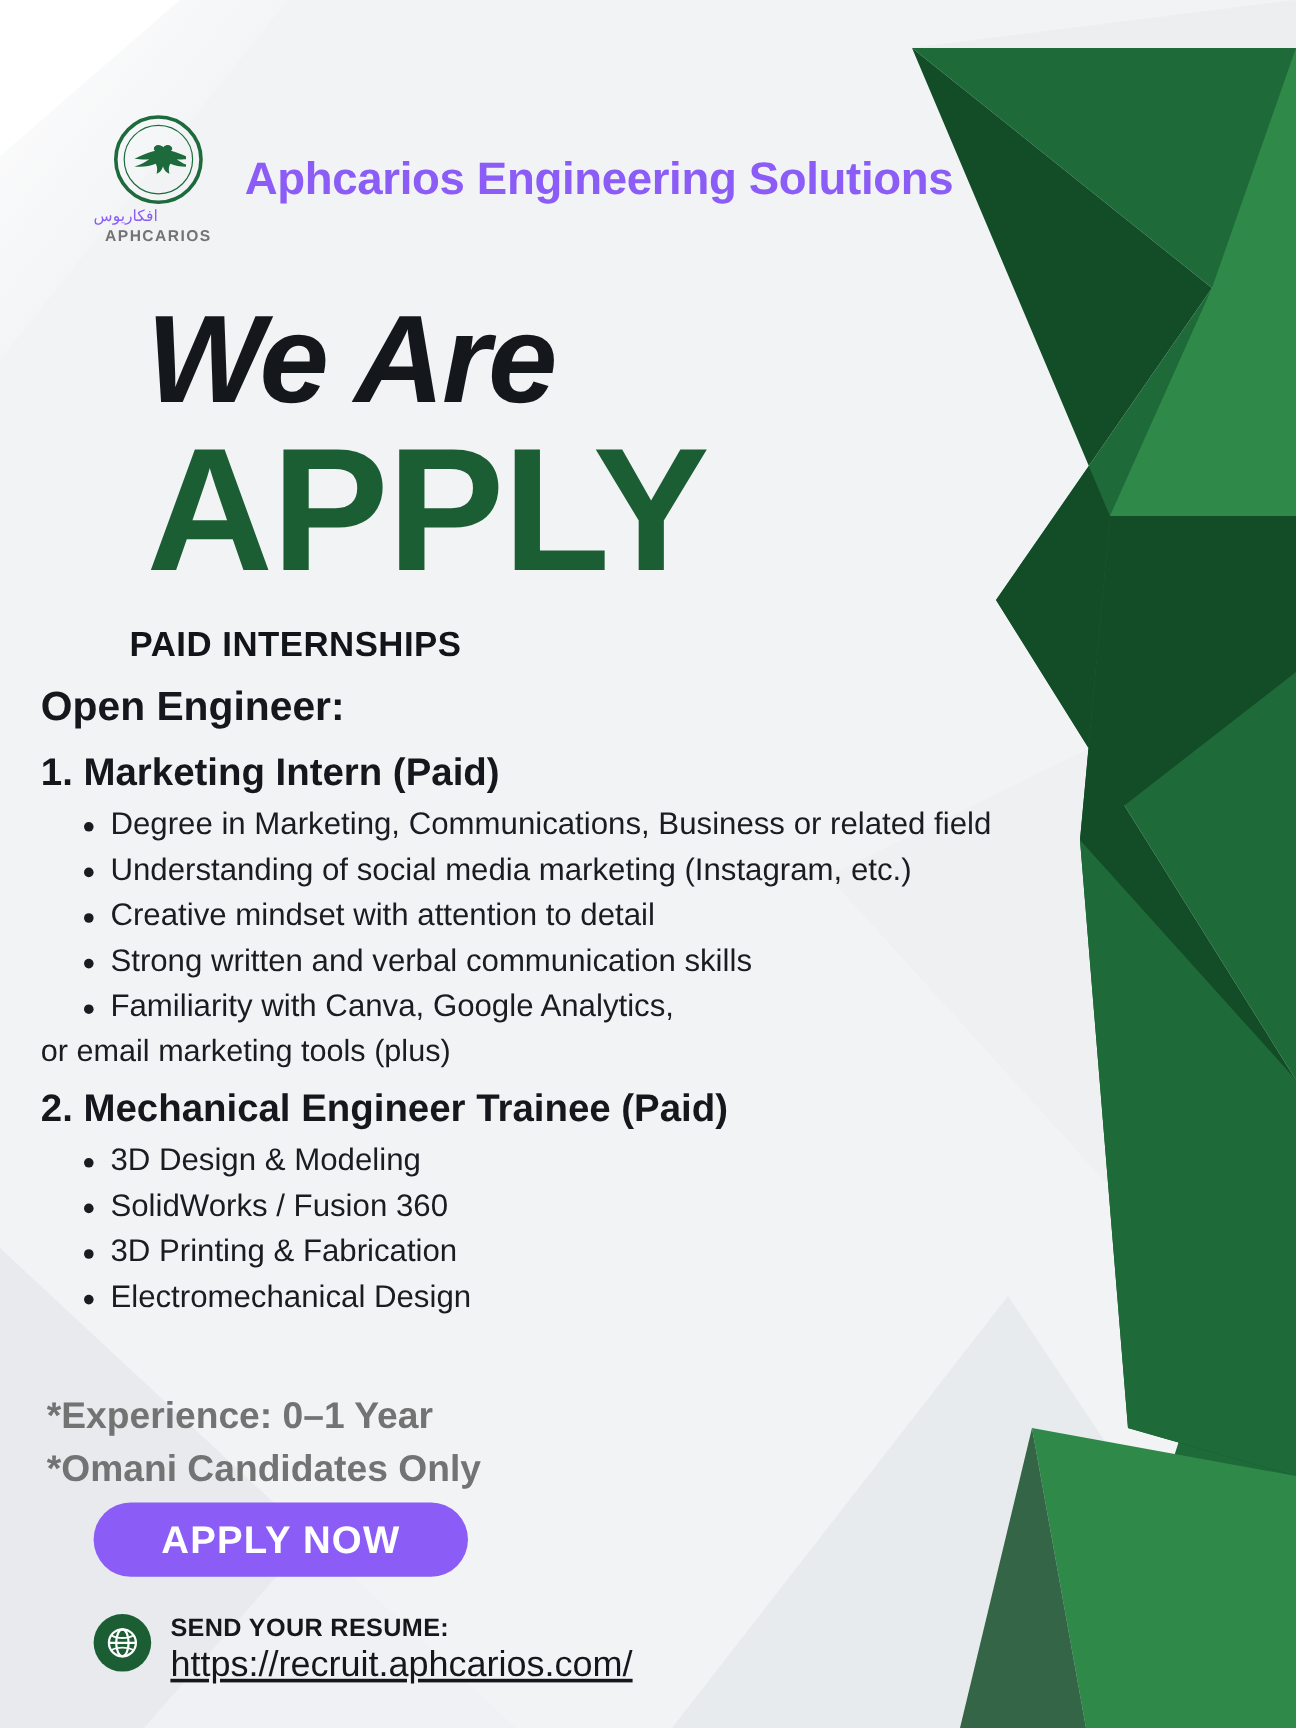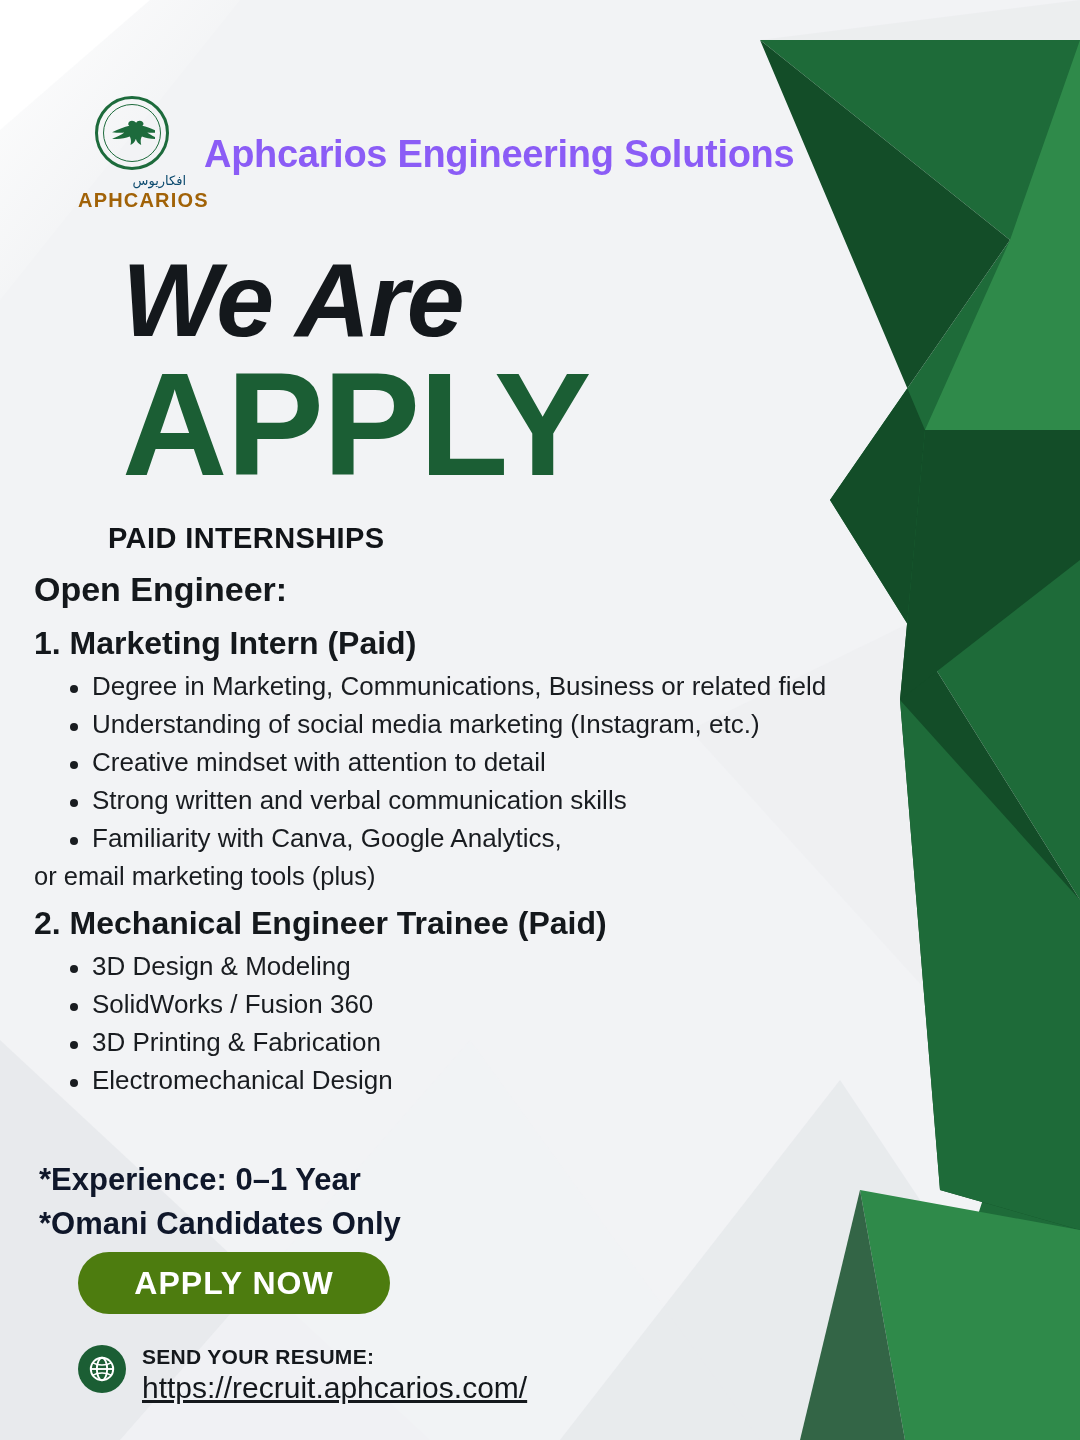--- a/index.html
+++ b/index.html
@@ -38,30 +38,30 @@
   }
   .logo-mark .ring {
     position: absolute; inset: 5px;
     border: 1px solid #1d6b3c;
     border-radius: 50%;
   }
   .logo-mark .bird { width: 46px; height: 34px; }
   .logo-script {
     font-family: "DejaVu Sans", sans-serif;
     font-size: 13px;
-    color: #0c4a6e;
-    text-align: right;
+    color: #8b5cf6;
+    text-align: left;
     margin-top: 3px;
     letter-spacing: 0.5px;
   }
   .logo-word {
-    font-size: 20px;
-    font-weight: bold;
-    color: #a16207;
-    text-align: right;
+    font-size: 13px;
+    font-weight: bold;
+    color: #737373;
+    text-align: center;
     letter-spacing: 1.2px;
     margin-top: 1px;
     font-family: "Liberation Sans", sans-serif;
   }
   .company-name {
     font-size: 38px;
     font-weight: bold;
     color: #8b5cf6;
     letter-spacing: -0.3px;
     white-space: nowrap;
@@ -139,31 +139,31 @@
     color: #191c20;
     line-height: 1.46;
     margin-left: 0;
     white-space: nowrap;
   }
   .role-2 { margin-top: 10px; }
   .notes { margin-top: 58px; }
   .note {
     font-size: 31px;
     font-weight: bold;
-    color: #0f172a;
+    color: #737373;
     line-height: 1.42;
     margin-left: 5px;
   }
 
   
   .apply-btn {
     position: absolute;
     left: 78px; top: 1252px;
     width: 312px; height: 62px;
-    background: #4d7c0f;
+    background: #8b5cf6;
     border-radius: 31px;
     display: flex;
     align-items: center;
     justify-content: center;
     cursor: pointer;
     border: none;
   }
   .apply-btn span {
     color: #ffffff;
     font-size: 32px;

